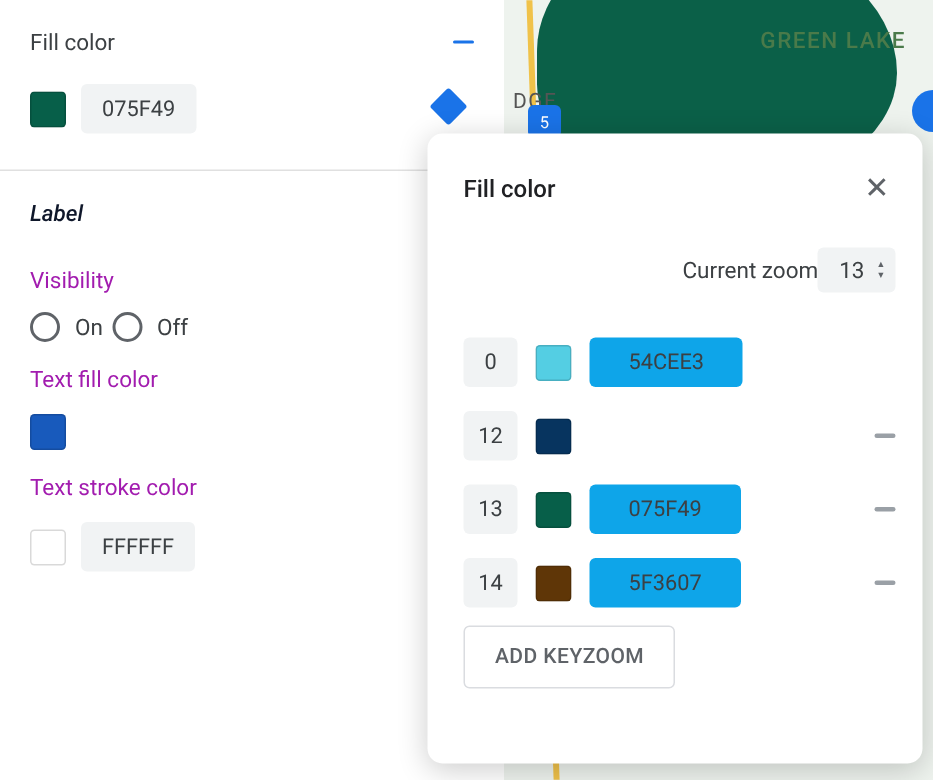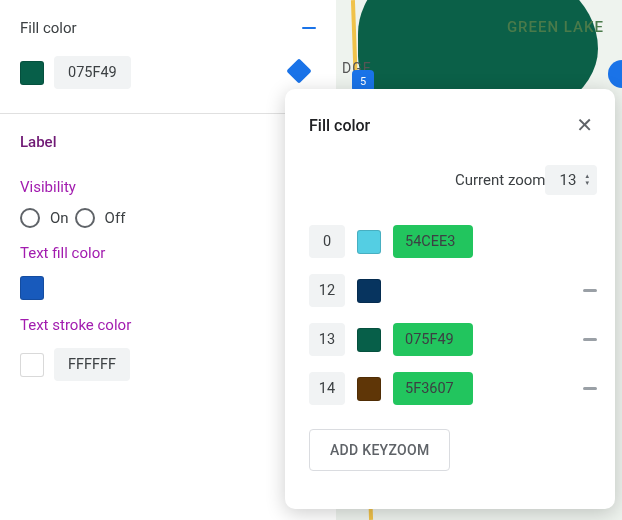--- a/index.html
+++ b/index.html
@@ -33,21 +33,22 @@
     padding: 0 20px 0 20px;
     height: 40px;
   }
   .row-header-title {
     font-size: 15px;
     font-weight: 400;
     color: #3c4043;
   }
   .row-header-title.bold {
     font-weight: 500;
-    color: #701a75;
+    color: #0f172a;
+    font-style: italic;
   }
   .collapse-dash {
     width: 14px; height: 2.5px;
     background: #1a73e8;
     border-radius: 2px;
   }
   .color-row {
     display: flex;
     align-items: center;
     gap: 10px;
@@ -226,37 +227,37 @@
   .zoombox {
     background: #f1f3f4;
     border-radius: 4px;
     padding: 8px 0;
     width: 36px;
     text-align: center;
     font-size: 14.5px;
     color: #3c4043;
   }
   .stop-hexbox {
-    background: #22c55e;
-    border-radius: 4px;
-    padding: 8px 12px;
+    background: #0ea5e9;
+    border-radius: 4px;
+    padding: 8px 26px;
     font-size: 14.5px;
     color: #3c4043;
     min-width: 80px;
   }
   .stop-del {
     margin-left: auto;
     width: 14px; height: 2.5px;
     background: #9aa0a6;
     border-radius: 2px;
     cursor: pointer;
   }
   .stop-del.hidden { visibility: hidden; }
   .add-btn {
-    margin-top: 24px;
+    margin-top: 12px;
     display: inline-block;
     border: 1px solid #dadce0;
     border-radius: 4px;
     padding: 12px 20px;
     font-size: 14px;
     font-weight: 500;
     color: #5f6368;
     letter-spacing: 0.3px;
     cursor: pointer;
   }

